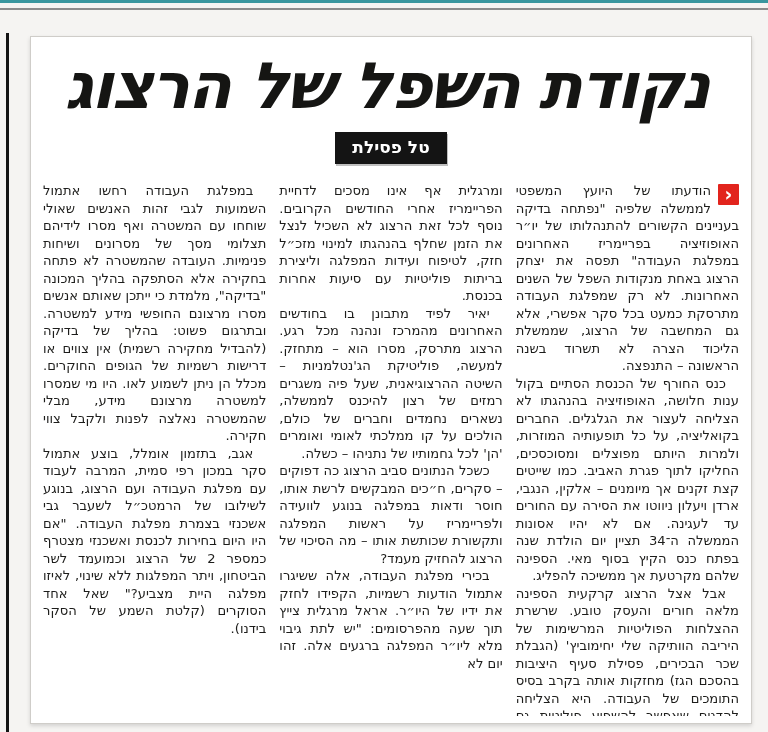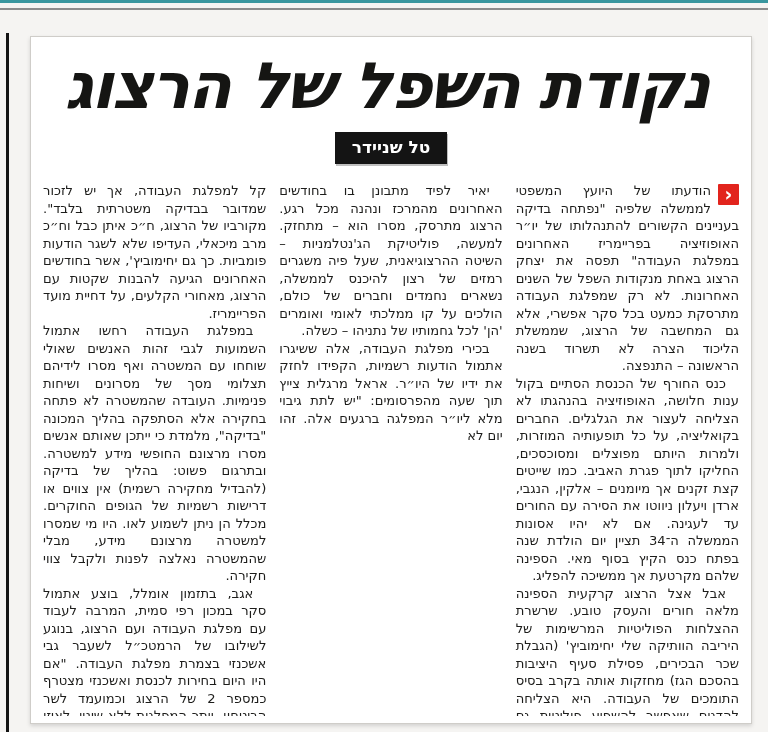--- a/index.html
+++ b/index.html
@@ -53,33 +53,34 @@
 
 <div class="page">
   <div class="rule-teal"></div>
   <div class="rule-gray"></div>
   <div class="left-bar"></div>
 
   <div class="card">
     <h1 class="headline">נקודת השפל של הרצוג</h1>
 
     <div class="byline-wrap">
-      <span class="byline-badge">טל שניידר</span>
+      <span class="byline-badge">טל פסילת</span>
     </div>
 
     <div class="columns">
       <div class="col">
           <p class="para"><span class="marker">‹</span>הודעתו של היועץ המשפטי לממשלה שלפיה "נפתחה בדיקה בעניינים הקשורים להתנהלותו של יו״ר האופוזיציה בפריימריז האחרונים במפלגת העבודה" תפסה את יצחק הרצוג באחת מנקודות השפל של השנים האחרונות. לא רק שמפלגת העבודה מתרסקת כמעט בכל סקר אפשרי, אלא גם המחשבה של הרצוג, שממשלת הליכוד הצרה לא תשרוד בשנה הראשונה – התנפצה.</p>
           <p class="para indent">כנס החורף של הכנסת הסתיים בקול ענות חלושה, האופוזיציה בהנהגתו לא הצליחה לעצור את הגלגלים. החברים בקואליציה, על כל תופעותיה המוזרות, ולמרות היותם מפוצלים ומסוכסכים, החליקו לתוך פגרת האביב. כמו שייטים קצת זקנים אך מיומנים – אלקין, הנגבי, ארדן ויעלון ניווטו את הסירה עם החורים עד לעגינה. אם לא יהיו אסונות הממשלה ה־34 תציין יום הולדת שנה בפתח כנס הקיץ בסוף מאי. הספינה שלהם מקרטעת אך ממשיכה להפליג.</p>
           <p class="para indent">אבל אצל הרצוג קרקעית הספינה מלאה חורים והעסק טובע. שרשרת ההצלחות הפוליטיות המרשימות של היריבה הוותיקה שלי יחימוביץ' (הגבלת שכר הבכירים, פסילת סעיף היציבות בהסכם הגז) מחזקות אותה בקרב בסיס התומכים של העבודה. היא הצליחה להדגים שאפשר להשפיע פוליטית גם באופוזיציה.</p>
         </div>
       <div class="col">
+          <p class="para">ומרגלית אף אינו מסכים לדחיית הפריימריז אחרי החודשים הקרובים. נוסף לכל זאת הרצוג לא השכיל לנצל את הזמן שחלף בהנהגתו למינוי מזכ״ל חזק, לטיפוח ועידות המפלגה וליצירת בריתות פוליטיות עם סיעות אחרות בכנסת.</p>
           <p class="para indent">יאיר לפיד מתבונן בו בחודשים האחרונים מהמרכז ונהנה מכל רגע. הרצוג מתרסק, מסרו הוא – מתחזק. למעשה, פוליטיקת הג'נטלמניות – השיטה ההרצוגיאנית, שעל פיה משגרים רמזים של רצון להיכנס לממשלה, נשארים נחמדים וחברים של כולם, הולכים על קו ממלכתי לאומי ואומרים 'הן' לכל גחמותיו של נתניהו – כשלה.</p>
+          <p class="para indent">כשכל הנתונים סביב הרצוג כה דפוקים – סקרים, ח״כים המבקשים לרשת אותו, חוסר ודאות במפלגה בנוגע לוועידה ולפריימריז על ראשות המפלגה ותקשורת שכותשת אותו – מה הסיכוי של הרצוג להחזיק מעמד?</p>
           <p class="para indent">בכירי מפלגת העבודה, אלה ששיגרו אתמול הודעות רשמיות, הקפידו לחזק את ידיו של היו״ר. אראל מרגלית צייץ תוך שעה מהפרסומים: "יש לתת גיבוי מלא ליו״ר המפלגה ברגעים אלה. זהו יום לא</p>
         </div>
       <div class="col">
-          <p class="para">קל למפלגת העבודה, אך יש לזכור שמדובר בבדיקה משטרתית בלבד". מקורביו של הרצוג, ח״כ איתן כבל וח״כ מרב מיכאלי, העדיפו שלא לשגר הודעות פומביות. כך גם יחימוביץ', אשר בחודשים האחרונים הגיעה להבנות שקטות עם הרצוג, מאחורי הקלעים, על דחיית מועד הפריימריז.</p>
           <p class="para indent">במפלגת העבודה רחשו אתמול השמועות לגבי זהות האנשים שאולי שוחחו עם המשטרה ואף מסרו לידיהם תצלומי מסך של מסרונים ושיחות פנימיות. העובדה שהמשטרה לא פתחה בחקירה אלא הסתפקה בהליך המכונה "בדיקה", מלמדת כי ייתכן שאותם אנשים מסרו מרצונם החופשי מידע למשטרה. ובתרגום פשוט: בהליך של בדיקה (להבדיל מחקירה רשמית) אין צווים או דרישות רשמיות של הגופים החוקרים. מכלל הן ניתן לשמוע לאו. היו מי שמסרו למשטרה מרצונם מידע, מבלי שהמשטרה נאלצה לפנות ולקבל צווי חקירה.</p>
           <p class="para indent">אגב, בתזמון אומלל, בוצע אתמול סקר במכון רפי סמית, המרבה לעבוד עם מפלגת העבודה ועם הרצוג, בנוגע לשילובו של הרמטכ״ל לשעבר גבי אשכנזי בצמרת מפלגת העבודה. "אם היו היום בחירות לכנסת ואשכנזי מצטרף כמספר 2 של הרצוג וכמועמד לשר הביטחון, ויתר המפלגות ללא שינוי, לאיזו מפלגה היית מצביע?" שאל אחד הסוקרים (קלטת השמע של הסקר בידנו).</p>
         </div>
     </div>
   </div>
 </div>
 
 </body></html>

